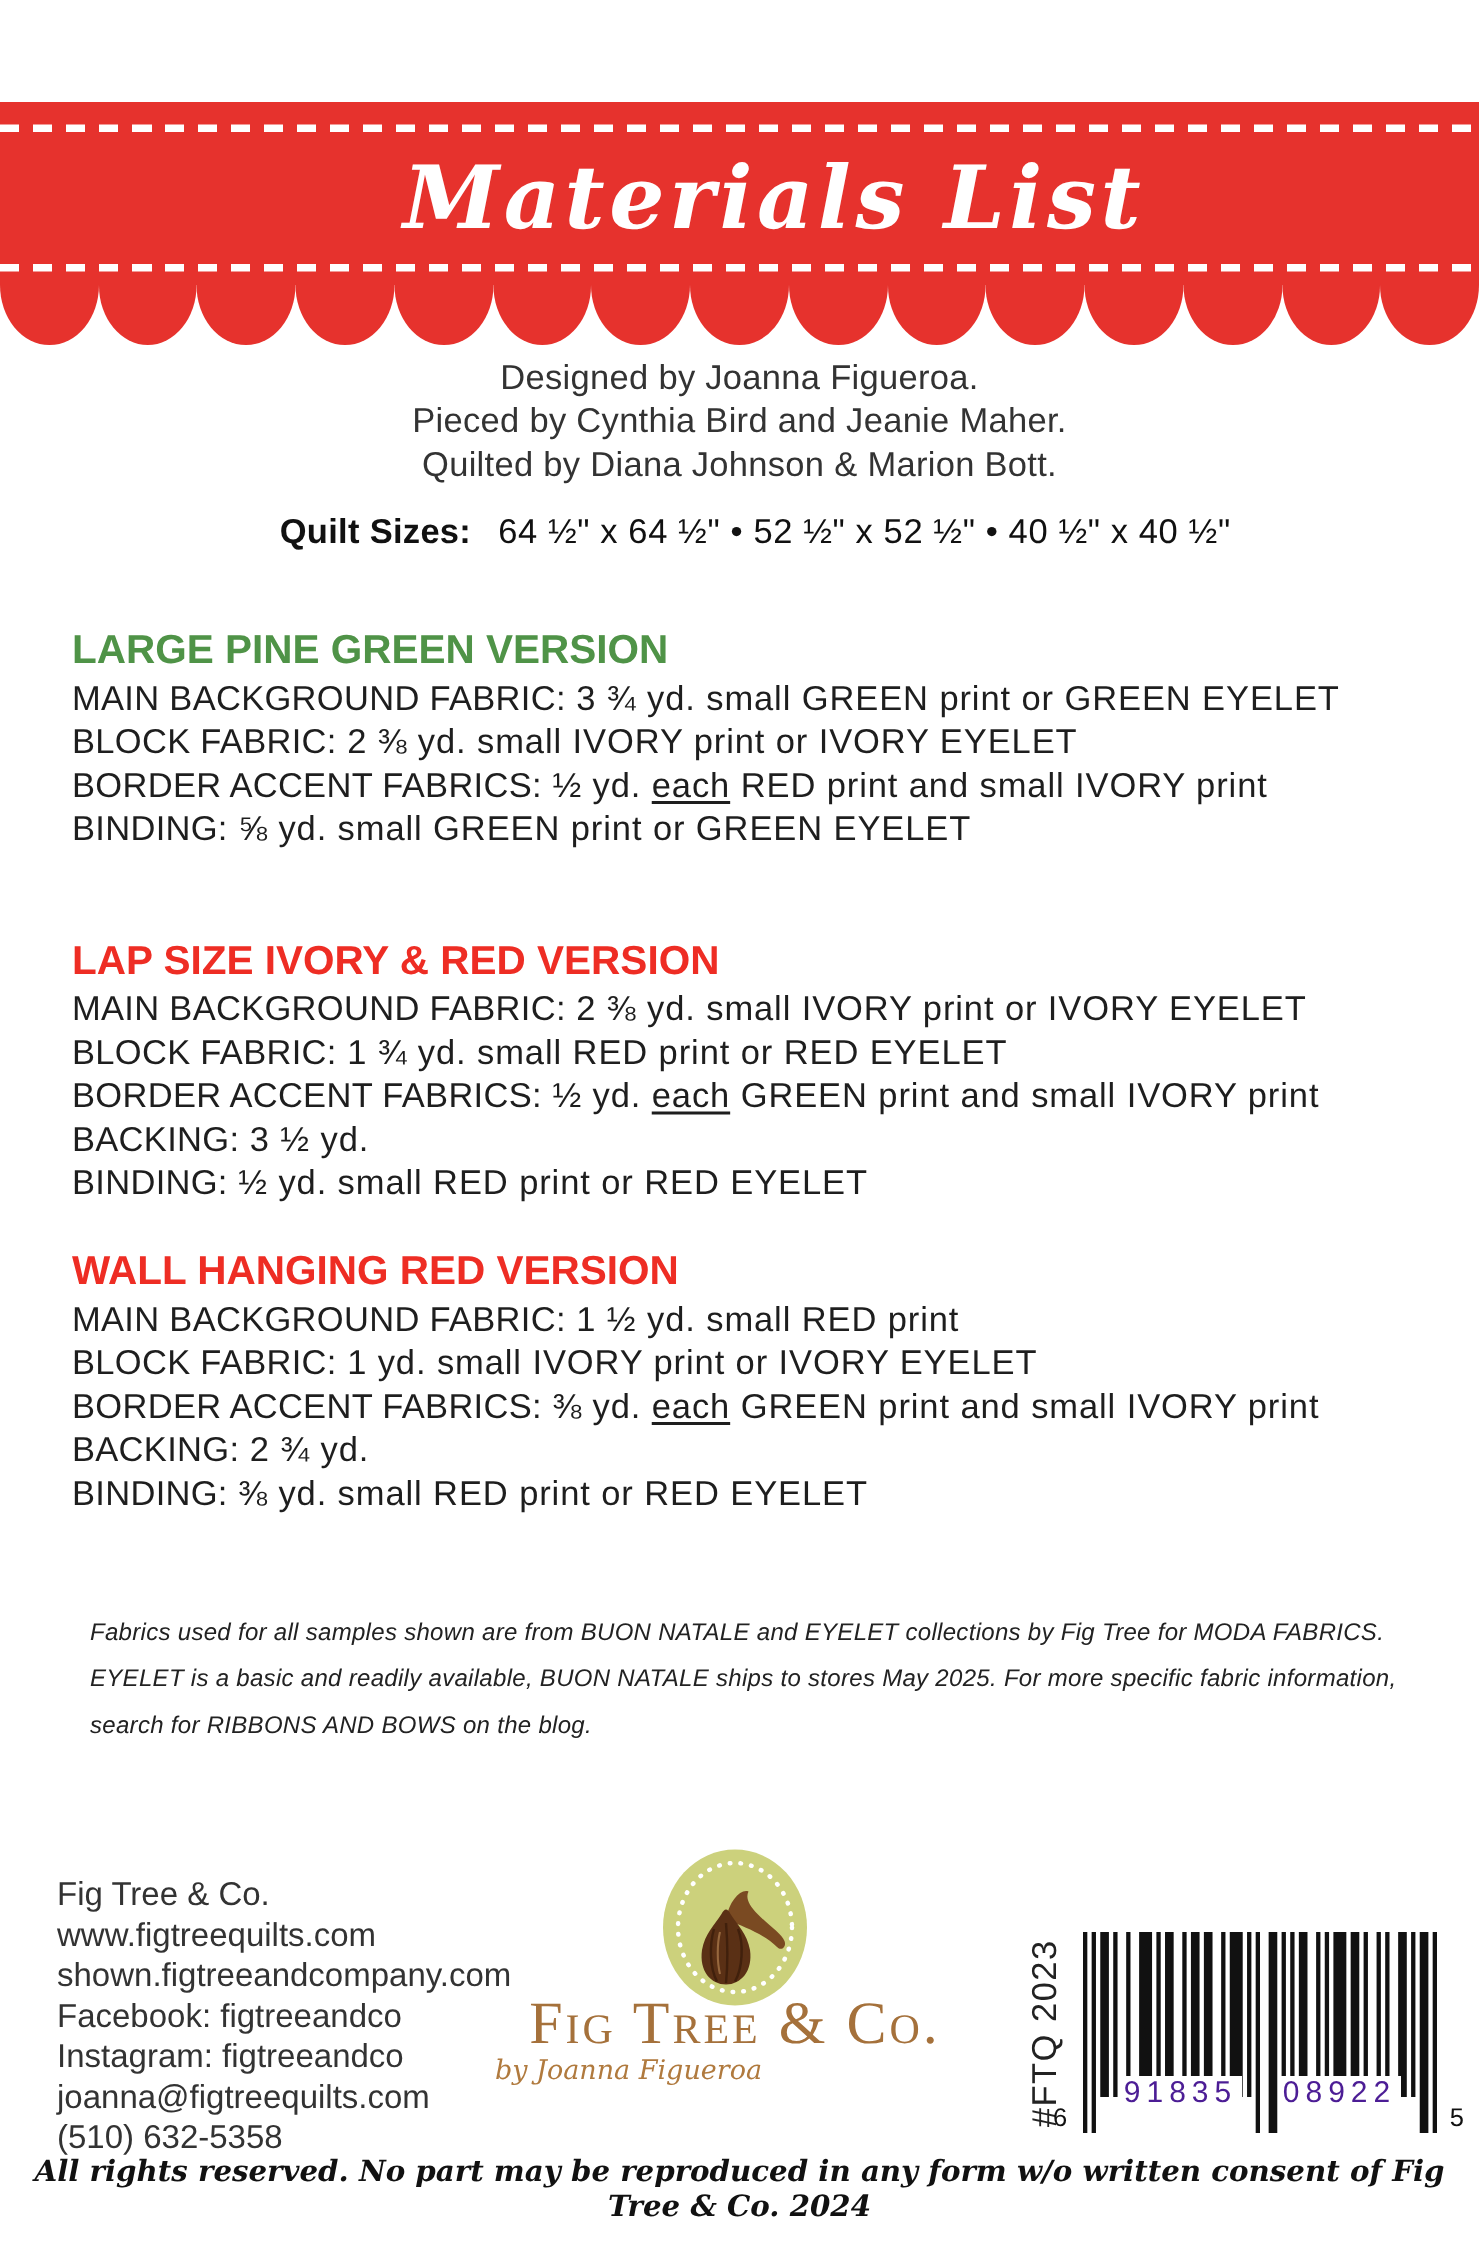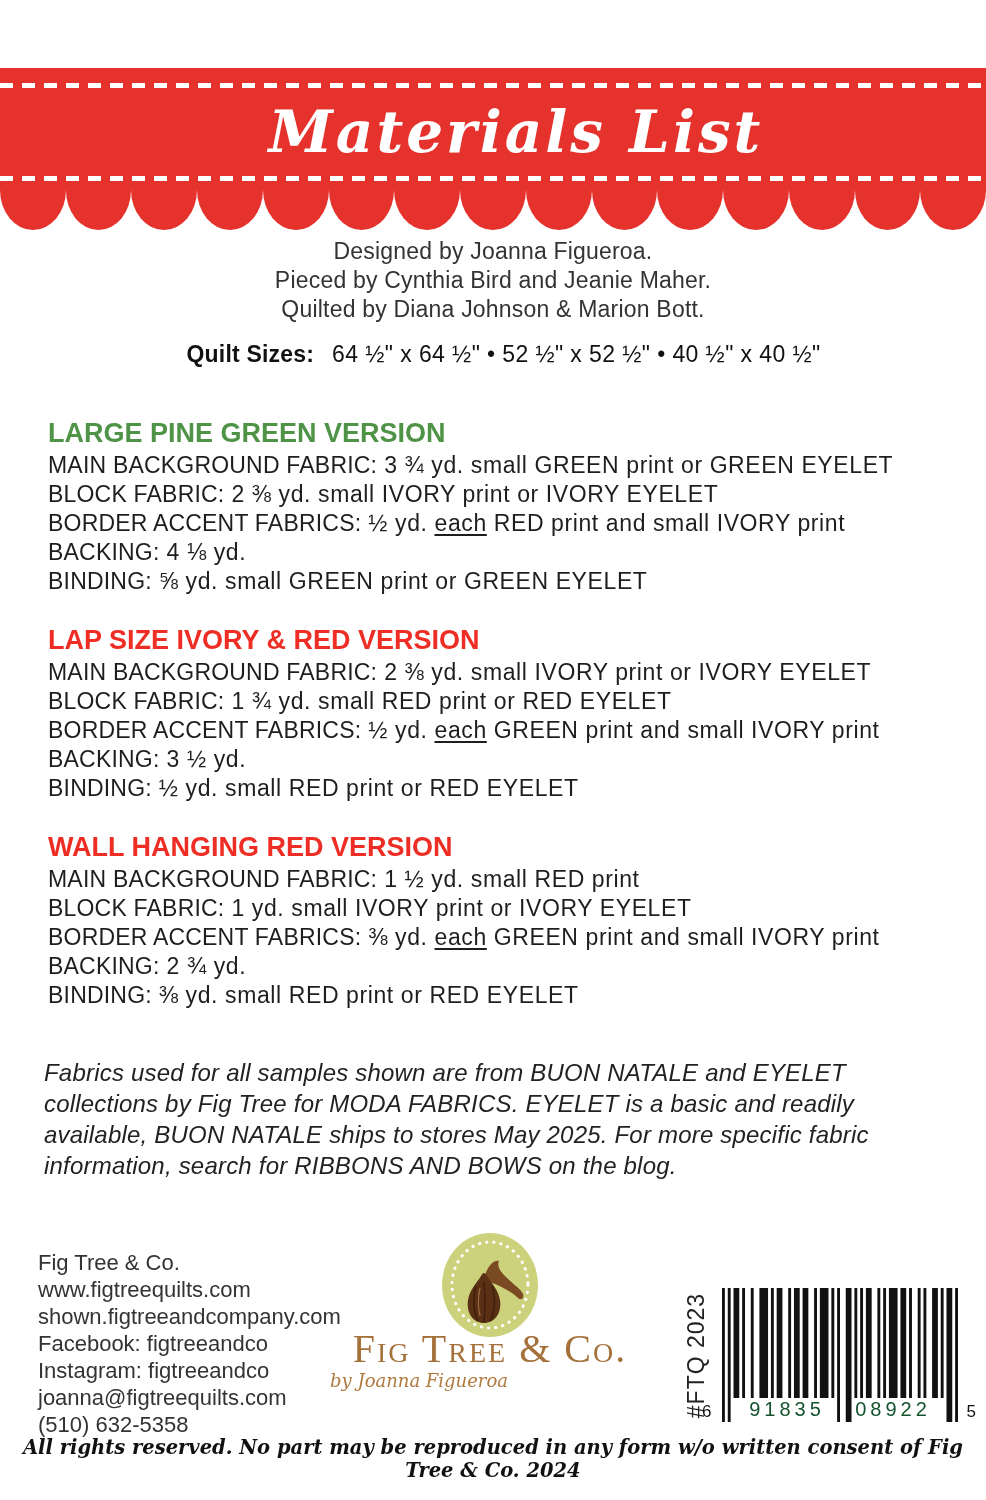--- a/index.html
+++ b/index.html
@@ -36,41 +36,41 @@
   
   .version{position:absolute;left:48px;right:34px;}
   .v1{top:418px}.v2{top:625px}.v3{top:832px}
   .version h2{margin:0 0 3px;font-size:27px;line-height:30px;font-weight:700;letter-spacing:0;}
   .v1 h2{color:var(--green)}
   .v2 h2,.v3 h2{color:#ee2d24}
   .item{font-size:23px;line-height:29px;letter-spacing:.6px;color:var(--ink);}
   .item b{font-weight:400;letter-spacing:.2px;}
   .item .u{text-decoration:underline;text-underline-offset:3px;}
   
-  .notes{position:absolute;top:1057px;left:44px;width:902px;margin:0;
-    font-style:italic;font-size:24px;line-height:31px;letter-spacing:.2px;color:#222;}
+  .notes{position:absolute;top:1057px;left:44px;width:902px;margin:16px;
+    font-style:italic;font-size:16px;line-height:31px;letter-spacing:.2px;color:#222;}
   
   .contact{position:absolute;left:38px;top:1249px;font-size:22px;line-height:27px;color:#333;}
   .logo{position:absolute;left:330px;top:1228px;width:320px;height:190px;text-align:center;}
   .logo svg{display:block;margin:4px auto 0;}
   .logo-name{position:absolute;top:100px;left:0;right:0;
     font-family:"Liberation Serif","DejaVu Serif",serif;font-variant:small-caps;
     font-size:40px;line-height:42px;letter-spacing:2px;color:var(--logo-brown);}
   .logo-byline{position:absolute;top:142px;left:0;right:6px;text-align:left;
     font-family:"DejaVu Serif","Liberation Serif",serif;font-style:italic;
     font-size:18px;color:#b07a3e;}
   
   .barcode{position:absolute;left:722px;top:1288px;width:236px;height:134px;}
   .barcode svg{position:absolute;left:0;top:0;}
   .bc-sku{position:absolute;left:-40px;top:0;height:134px;width:30px;
     display:flex;align-items:center;justify-content:center;}
   .bc-sku span{transform:rotate(-90deg);white-space:nowrap;font-size:23px;
     letter-spacing:1px;color:#222;}
-  .bc-groups{position:absolute;left:12px;right:12px;top:110px;height:24px;
-    display:flex;justify-content:space-around;font-size:20px;letter-spacing:4px;color:#14532d;}
+  .bc-groups{position:absolute;left:12px;right:12px;top:96px;height:24px;
+    display:flex;justify-content:space-around;font-size:20px;letter-spacing:4px;color:#4c1d95;}
   .bc-groups span{background:#fff;padding:0 3px;}
   .bc-d{position:absolute;bottom:0;font-size:17px;color:#111;}
   .bc-left{left:-20px;}
   .bc-right{right:-18px;}
   
   .copyright{position:absolute;left:0;right:0;top:1436px;text-align:center;
     font-family:"DejaVu Serif","Liberation Serif",serif;font-style:italic;font-weight:700;
     font-size:19.5px;color:#111;}
 </style>
 </head>
@@ -109,21 +109,20 @@
 
   <div class="sizes">
     <b>Quilt Sizes:</b><span>64 ½" x 64 ½"  •  52 ½" x 52 ½"  •  40 ½" x 40 ½"</span>
   </div>
 
   <section class="version v1">
     <h2>LARGE PINE GREEN VERSION</h2>
     <div class="item"><b>MAIN BACKGROUND FABRIC:</b><span> 3 ¾ yd. small GREEN print or GREEN EYELET</span><span class="u"></span><span></span></div>
     <div class="item"><b>BLOCK FABRIC:</b><span> 2 ⅜ yd. small IVORY print or IVORY EYELET</span><span class="u"></span><span></span></div>
     <div class="item"><b>BORDER ACCENT FABRICS:</b><span> ½ yd. </span><span class="u">each</span><span> RED print and small IVORY print</span></div>
-    <div class="item"><b>BACKING:</b><span> 4 ⅛ yd.</span><span class="u"></span><span></span></div>
     <div class="item"><b>BINDING:</b><span> ⅝ yd. small GREEN print or GREEN EYELET</span><span class="u"></span><span></span></div>
   </section>
 
   <section class="version v2">
     <h2>LAP SIZE IVORY &amp; RED VERSION</h2>
     <div class="item"><b>MAIN BACKGROUND FABRIC:</b><span> 2 ⅜ yd. small IVORY print or IVORY EYELET</span><span class="u"></span><span></span></div>
     <div class="item"><b>BLOCK FABRIC:</b><span> 1 ¾ yd. small RED print or RED EYELET</span><span class="u"></span><span></span></div>
     <div class="item"><b>BORDER ACCENT FABRICS:</b><span> ½ yd. </span><span class="u">each</span><span> GREEN print and small IVORY print</span></div>
     <div class="item"><b>BACKING:</b><span> 3 ½ yd.</span><span class="u"></span><span></span></div>
     <div class="item"><b>BINDING:</b><span> ½ yd. small RED print or RED EYELET</span><span class="u"></span><span></span></div>

